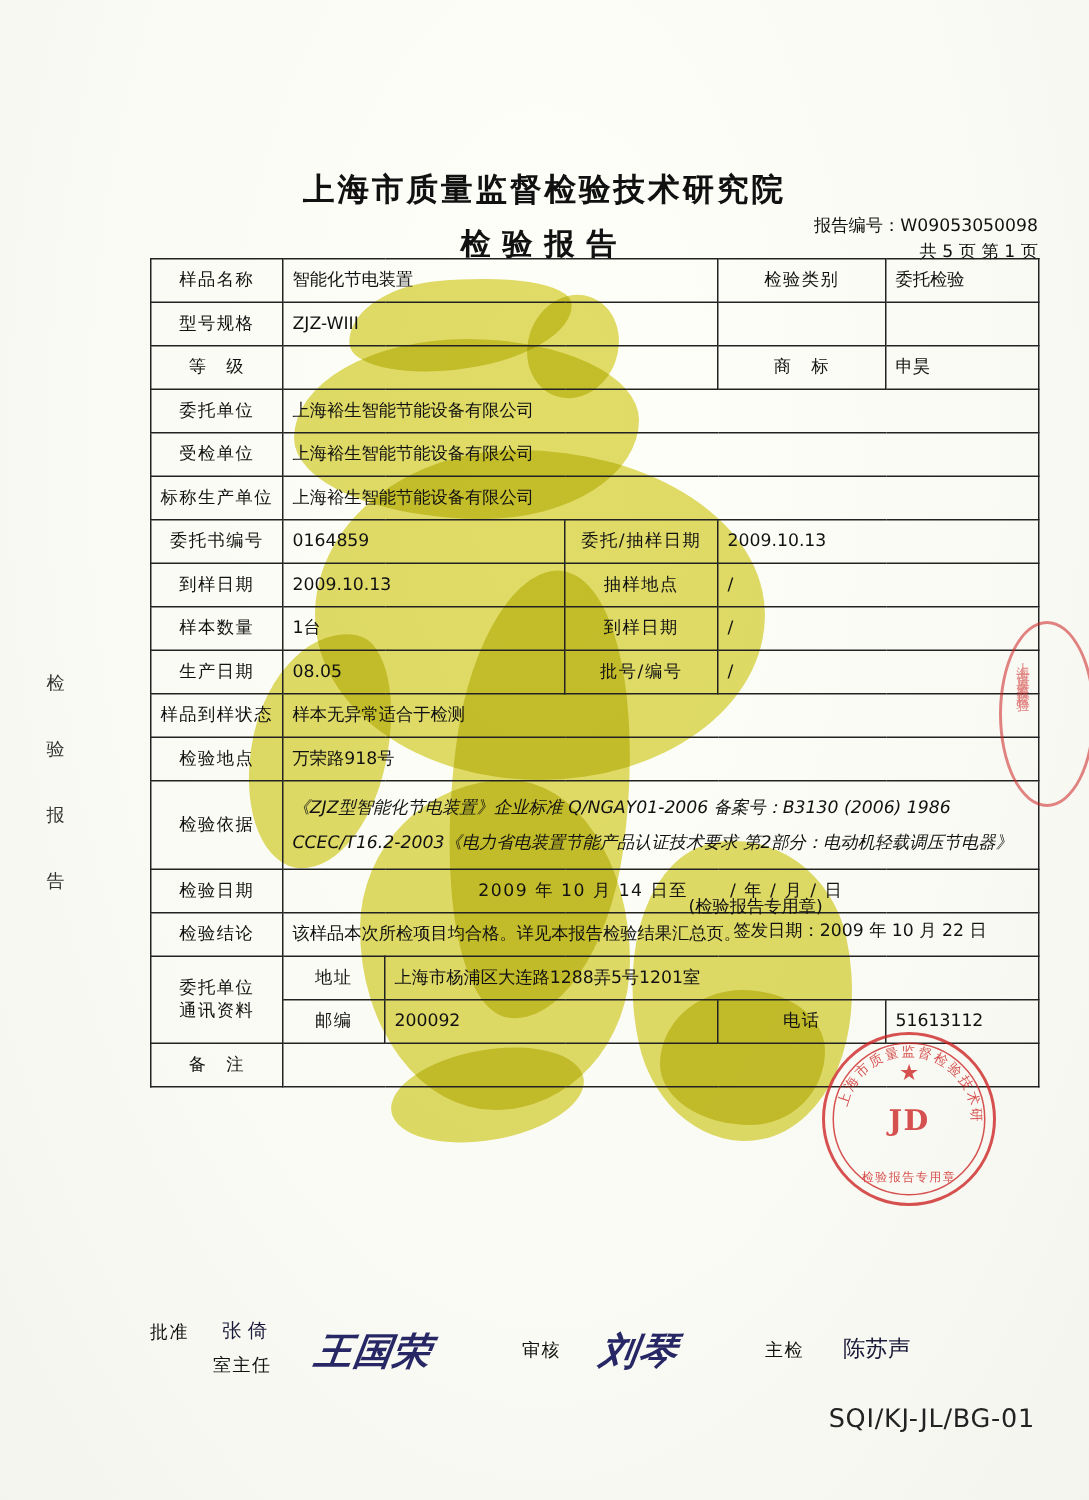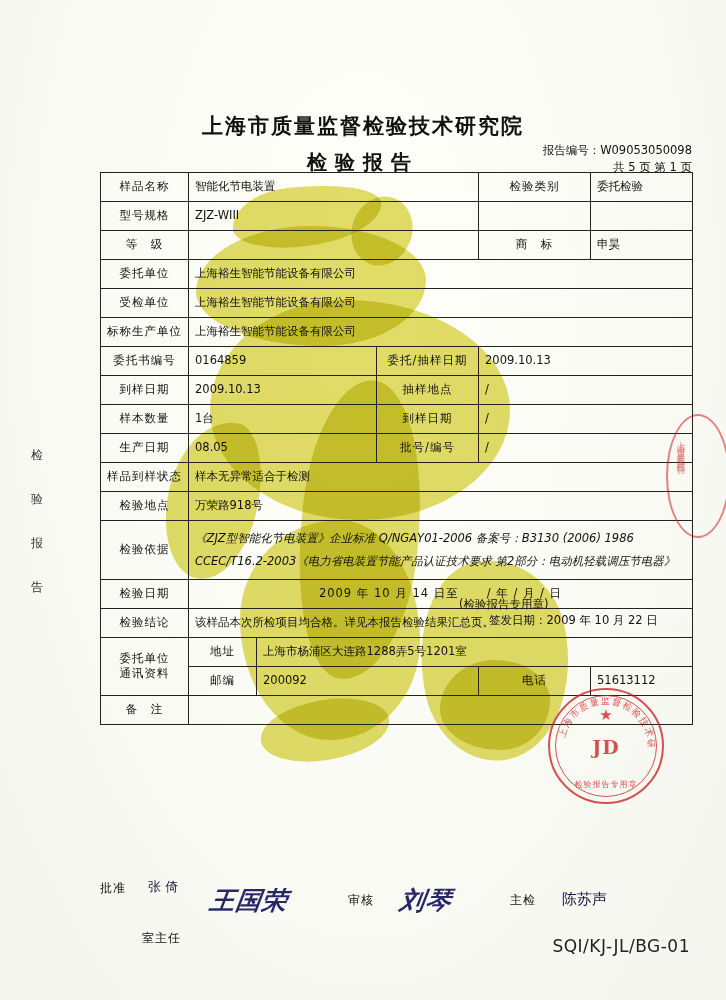--- a/index.html
+++ b/index.html
@@ -439,21 +439,21 @@
     </svg>
   </div>
 
   <div class="seal-edge">
     <span>上海市质量监督检验</span>
   </div>
 
   <div class="sign-block">
     <div class="sign-lab" style="left:0px; top:4px;">批准</div>
     <div class="sign-name" style="left:48px; top:2px;">张 倚</div>
-    <div class="sign-lab" style="left:42px; top:26px;margin-top:28px;">室主任</div>
+    <div class="sign-lab" style="left:42px; top:26px;">室主任</div>
     <div class="hand" style="left:110px; top:8px;">王国荣</div>
     <div class="sign-lab" style="left:248px; top:16px;">审核</div>
     <div class="hand" style="left:300px; top:8px;">刘琴</div>
     <div class="sign-lab" style="left:410px; top:16px;">主检</div>
     <div class="sign-name" style="left:462px; top:14px; font-size:15px;">陈苏声</div>
   </div>
 
   <div class="footer-code">SQI/KJ-JL/BG-01</div>
 </div>
 

